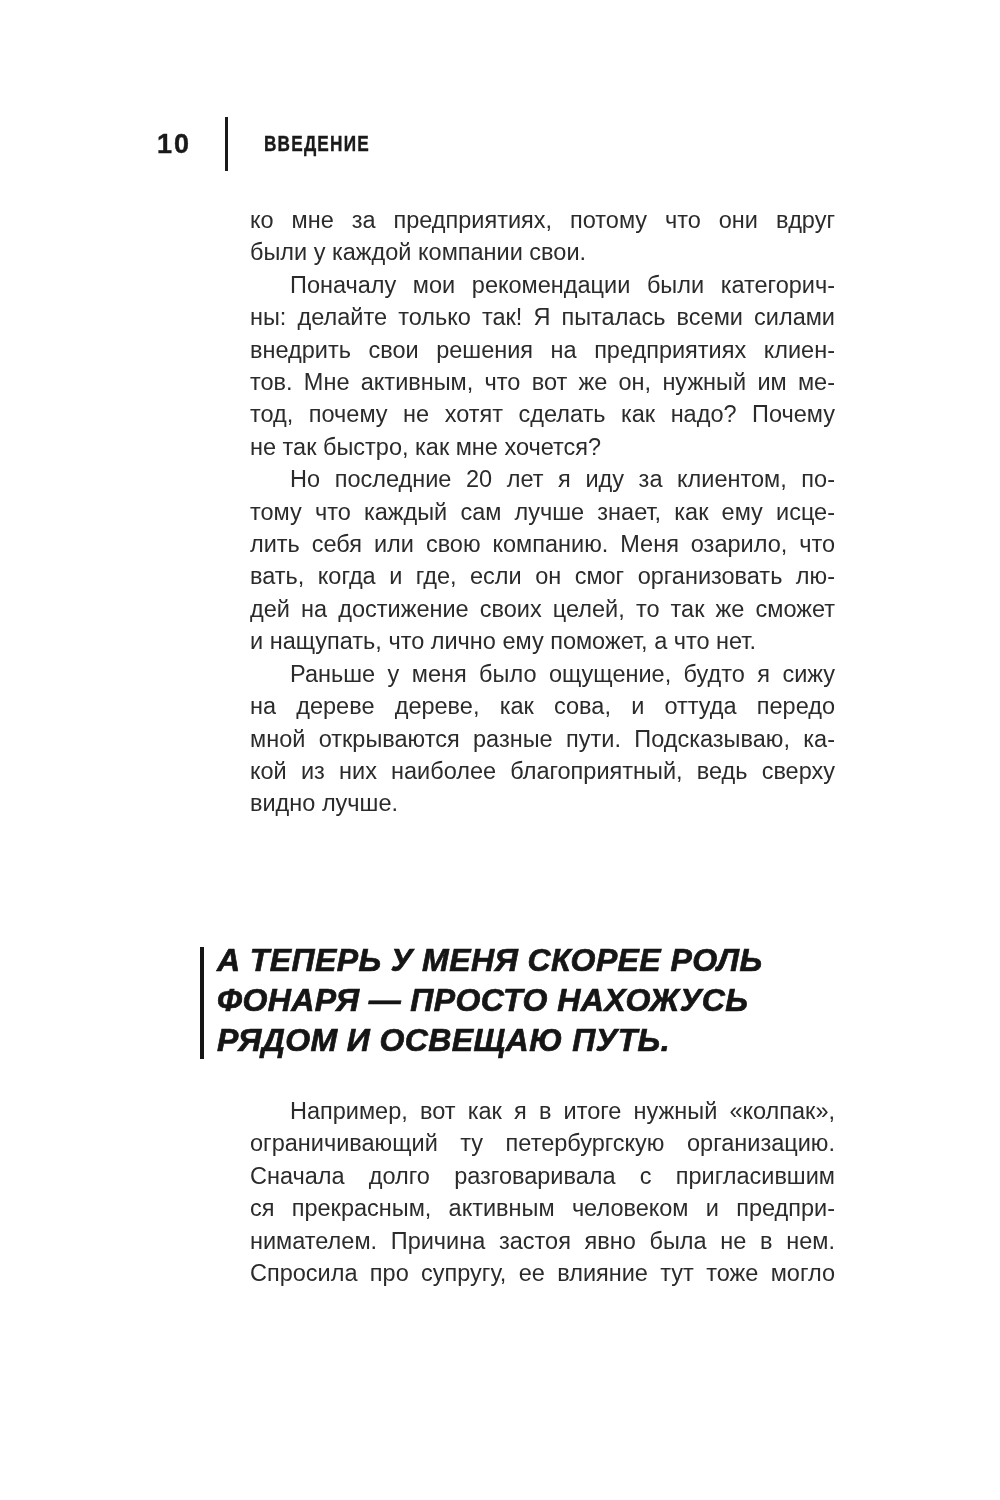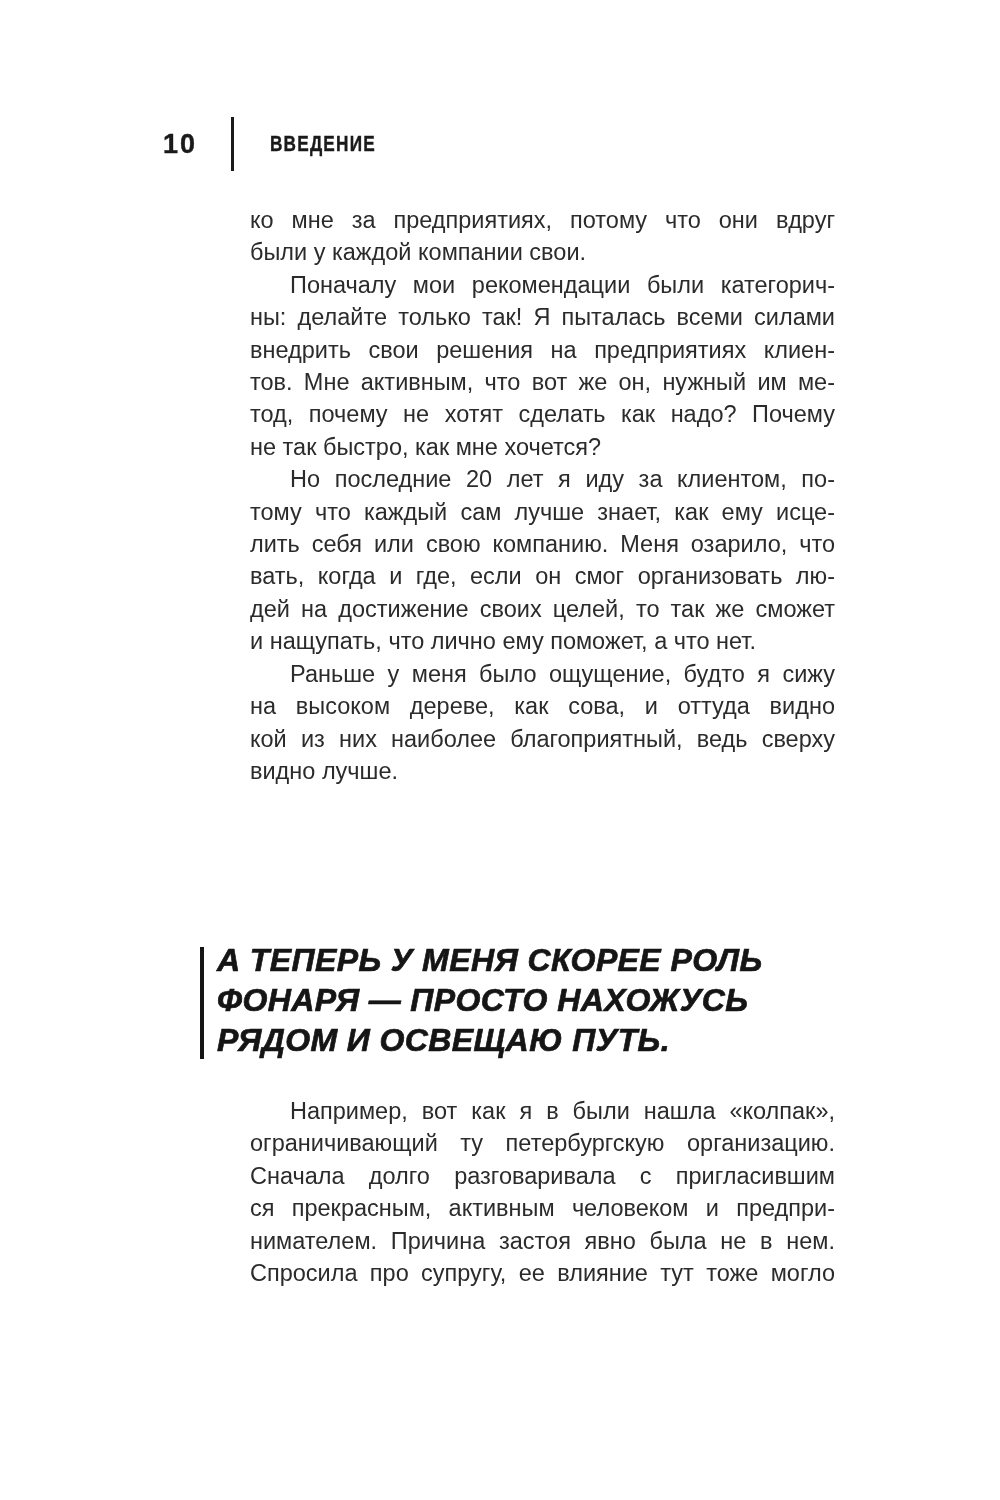--- a/index.html
+++ b/index.html
@@ -8,21 +8,21 @@
     width: 1000px;
     height: 1500px;
     background: var(--background, #ffffff);
     font-family: "Liberation Sans", sans-serif;
     overflow: hidden;
   }
 
   
   .running-head {
     position: absolute;
-    left: 163px;
+    left: 157px;
     top: 117px;
     height: 54px;
     display: flex;
     align-items: center;
     color: var(--ink, #1a1a1a);
     gap: 21px;
   }
   .pagenum {
     font-size: 27px;
     font-weight: 700;
@@ -119,38 +119,39 @@
       <div class="paragraph">
         <div class="line indent">Но последние 20 лет я иду за клиентом, по-</div>
         <div class="line">тому что каждый сам лучше знает, как ему исце-</div>
         <div class="line">лить себя или свою компанию. Меня озарило, что</div>
         <div class="line">вать, когда и где, если он смог организовать лю-</div>
         <div class="line">дей на достижение своих целей, то так же сможет</div>
         <div class="line last-left">и нащупать, что лично ему поможет, а что нет.</div>
       </div>
       <div class="paragraph">
         <div class="line indent">Раньше у меня было ощущение, будто я сижу</div>
-        <div class="line">на высоком дереве, как сова, и оттуда видно</div>
+        <div class="line">на дереве дереве, как сова, и оттуда передо</div>
+        <div class="line">мной открываются разные пути. Подсказываю, ка-</div>
         <div class="line">кой из них наиболее благоприятный, ведь сверху</div>
         <div class="line last-left">видно лучше.</div>
       </div>
     </main>
 
   <section class="quote-heading">
     <span class="quote-bar"></span>
     <div class="quote-lines">
       <div class="quote-line">А ТЕПЕРЬ У МЕНЯ СКОРЕЕ РОЛЬ</div>
       <div class="quote-line">ФОНАРЯ — ПРОСТО НАХОЖУСЬ</div>
       <div class="quote-line">РЯДОМ И ОСВЕЩАЮ ПУТЬ.</div>
     </div>
   </section>
 
   <main class="text-col text-col-2">
       <div class="paragraph">
-        <div class="line indent">Например, вот как я в были нашла «колпак»,</div>
+        <div class="line indent">Например, вот как я в итоге нужный «колпак»,</div>
         <div class="line">ограничивающий ту петербургскую организацию.</div>
         <div class="line">Сначала долго разговаривала с пригласившим</div>
         <div class="line">ся прекрасным, активным человеком и предпри-</div>
         <div class="line">нимателем. Причина застоя явно была не в нем.</div>
         <div class="line">Спросила про супругу, ее влияние тут тоже могло</div>
       </div>
     </main>
 
 </div>
 

